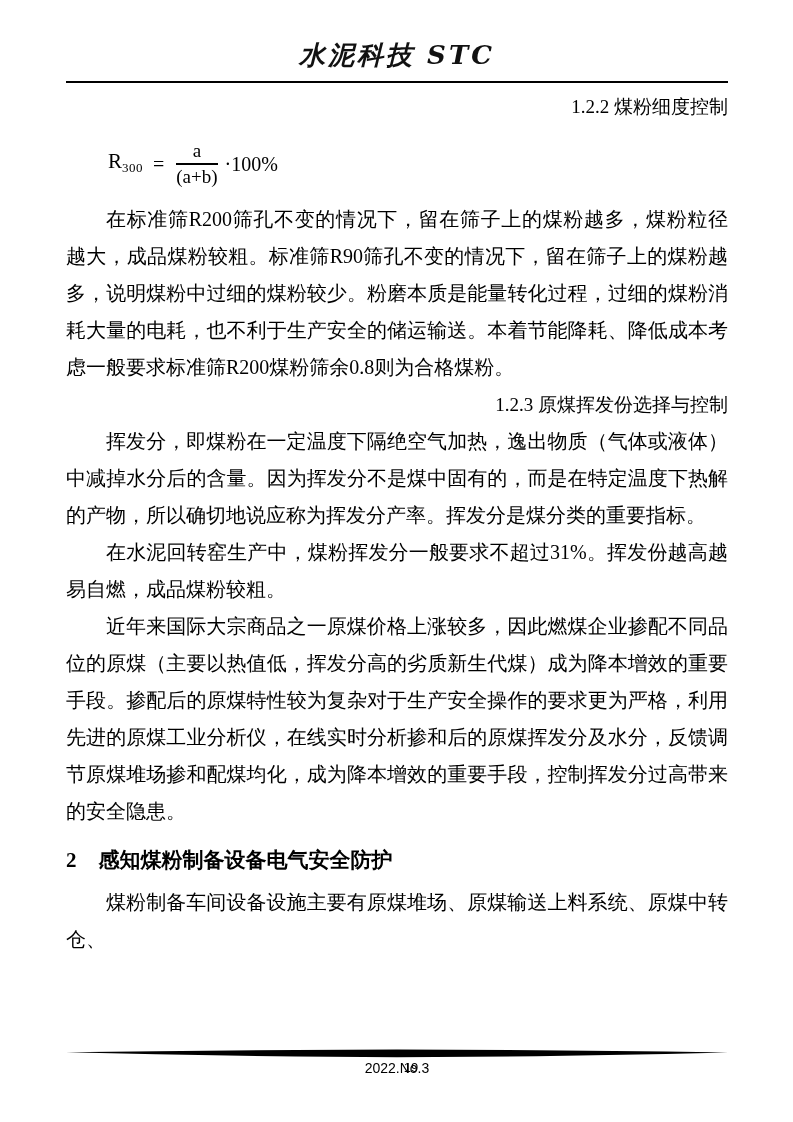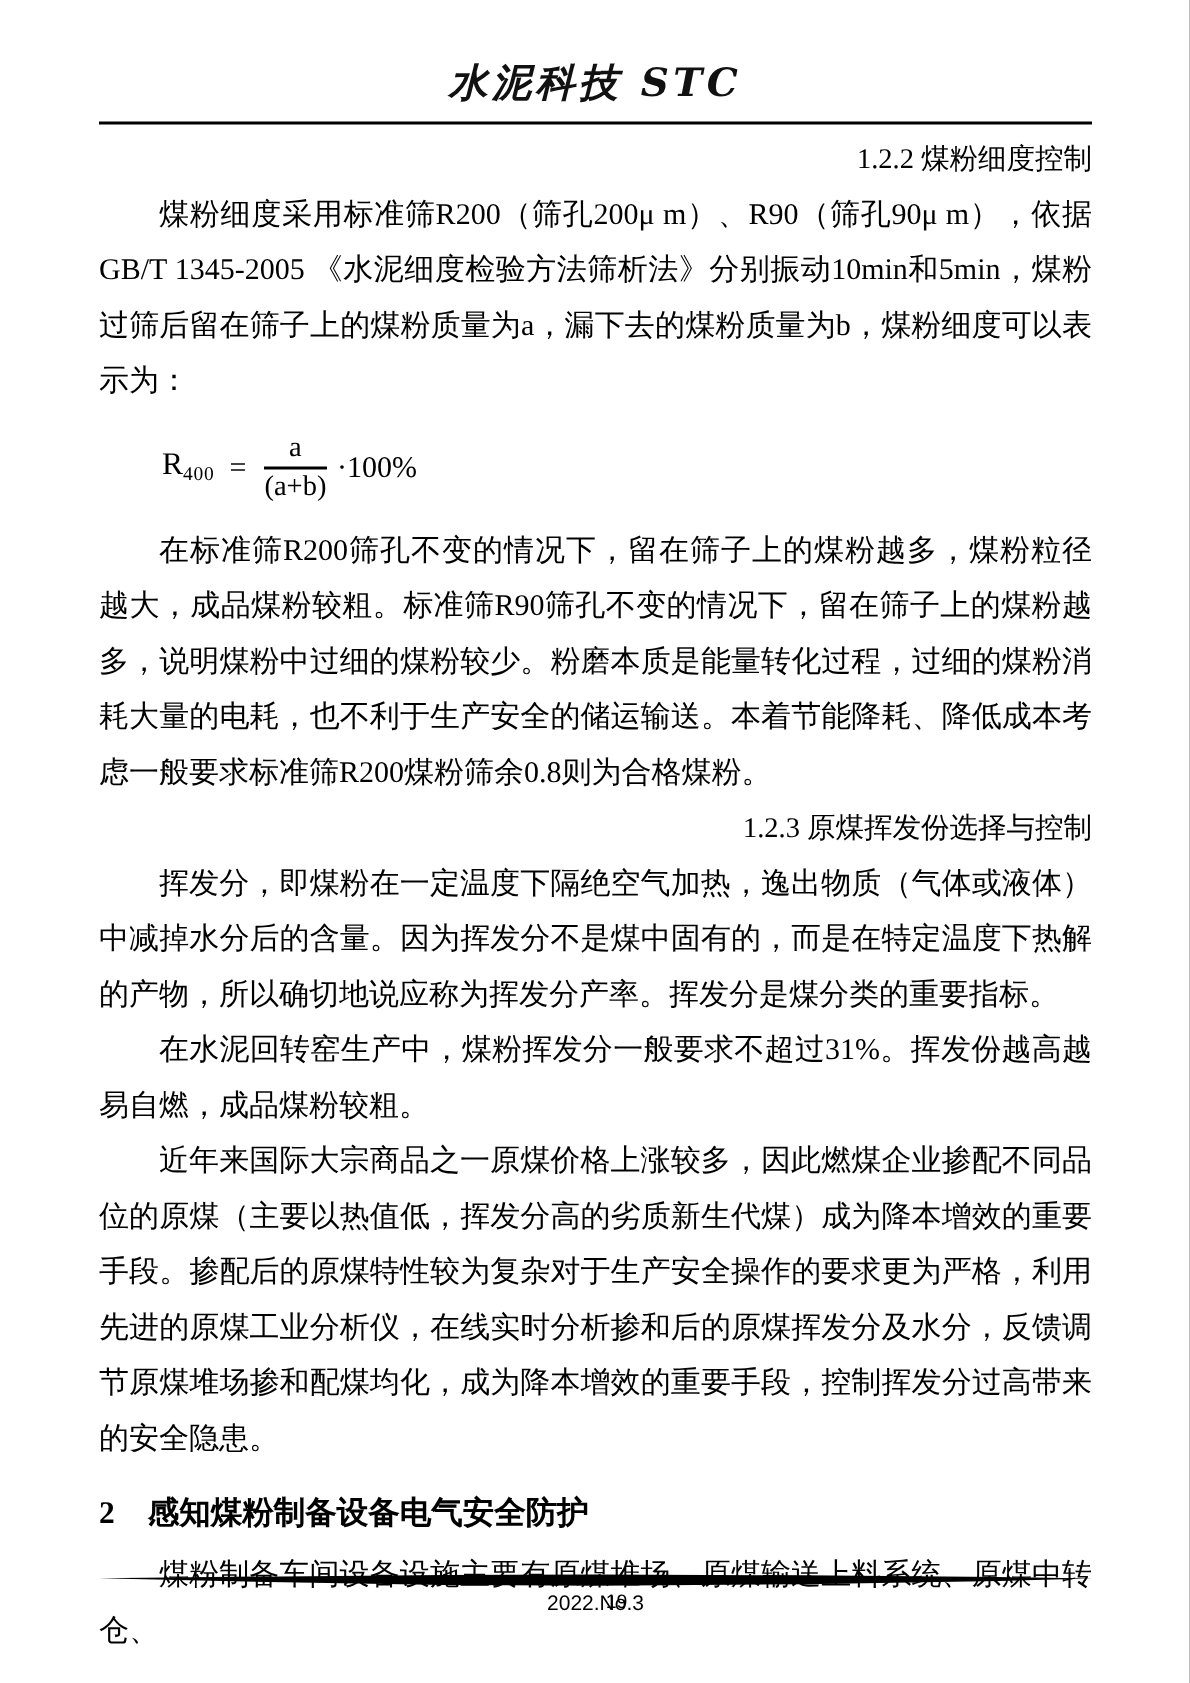--- a/index.html
+++ b/index.html
@@ -123,24 +123,23 @@
 
   <div class="header">
     <span class="journal-title">水泥科技 STC</span>
   </div>
   <div class="header-rule"></div>
 
   <div class="content">
 
     <p class="para subheading" style="text-indent:0;">1.2.2 煤粉细度控制</p>
 
-    <p class="para">煤粉细度采用标准筛R200（筛孔200μ m）、R90（筛孔90μ m），依据GB/T 1345-2005 《水泥细度检验方法筛析法》分别振动10min和5min，煤粉过筛后留在筛子上的煤粉质量为a，漏下去的煤粉质量为b，煤粉细度可以表示为：</p>
 
     <div class="formula-row">
-      <span class="formula-r"><span>R</span><span class="formula-sub">400</span></span>
+      <span class="formula-r"><span>R</span><span class="formula-sub">300</span></span>
       <span class="formula-eq">=</span>
       <span class="fraction">
         <span class="num">a</span>
         <span class="den">(a+b)</span>
       </span>
       <span class="formula-factor">·100%</span>
     </div>
 
     <p class="para">在标准筛R200筛孔不变的情况下，留在筛子上的煤粉越多，煤粉粒径越大，成品煤粉较粗。标准筛R90筛孔不变的情况下，留在筛子上的煤粉越多，说明煤粉中过细的煤粉较少。粉磨本质是能量转化过程，过细的煤粉消耗大量的电耗，也不利于生产安全的储运输送。本着节能降耗、降低成本考虑一般要求标准筛R200煤粉筛余0.8则为合格煤粉。</p>
 

